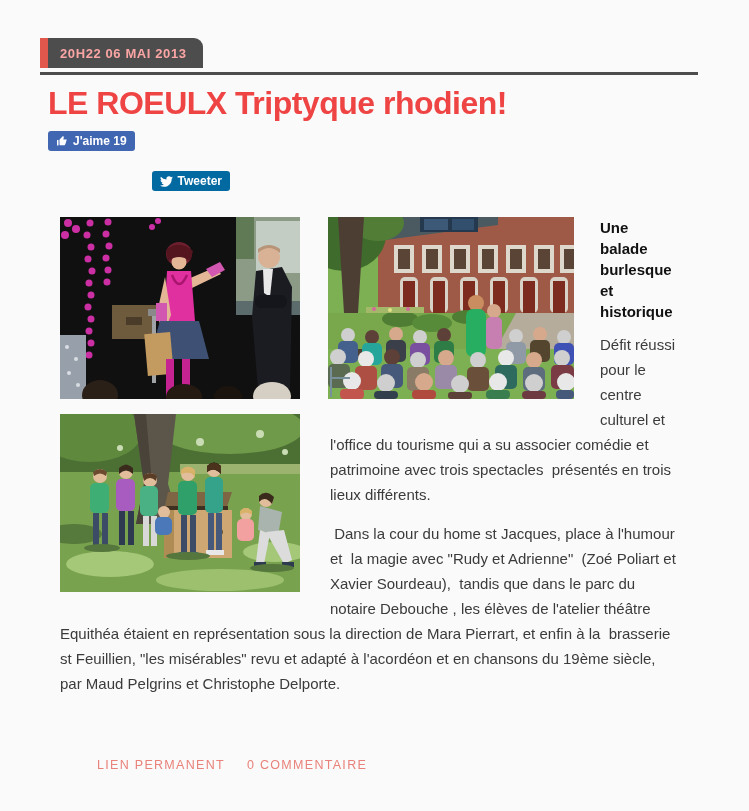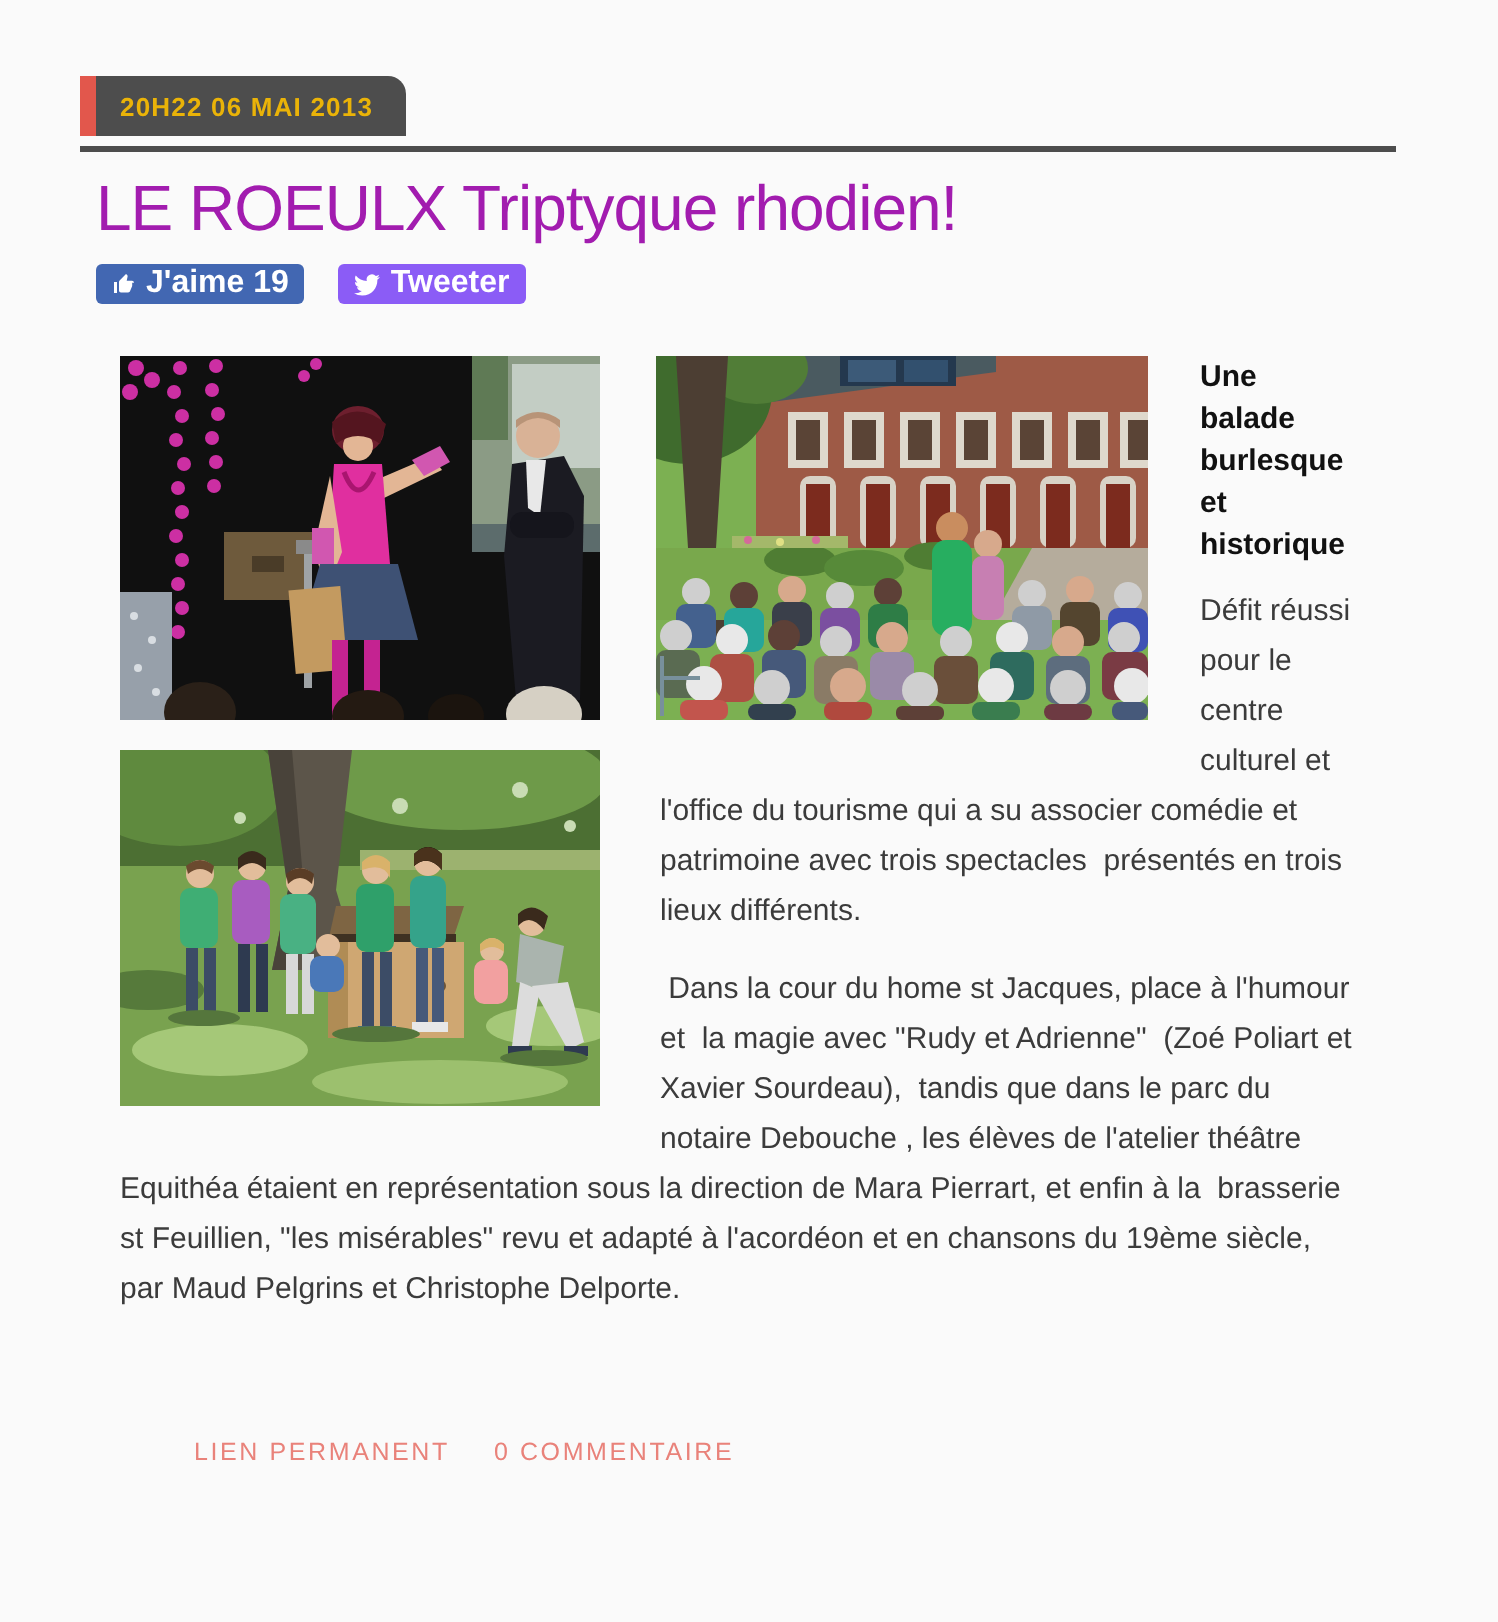--- a/index.html
+++ b/index.html
@@ -17,57 +17,57 @@
   .date-tab {
     display: inline-flex;
     align-items: stretch;
     height: 30px;
     background: #4d4d4d;
     border-radius: 0 9px 0 0;
     overflow: hidden;
   }
   .date-accent { width: 8px; background: #e2574c; }
   .date-label {
-    color: #eab308;
+    color: #fca5a5;
     font-size: 13px;
     font-weight: bold;
     letter-spacing: 0.6px;
     padding: 0 16px 0 12px;
     display: flex;
     align-items: center;
   }
   .header-divider { height: 3px; background: #4d4d4d; width: 658px; }
 
   h1.post-title {
     margin: 10px 0 10px 8px;
     font-size: 32px;
     line-height: 36px;
-    font-weight: normal;
-    color: #a21caf;
+    font-weight: bold;
+    color: #ef4444;
     letter-spacing: -0.5px;
   }
 
   
   .social-row { display: flex; gap: 17px; margin: 0 0 26px 8px; }
   .social-btn {
     display: inline-flex;
     align-items: center;
     gap: 5px;
     height: 20px;
     padding: 0 8px;
     border: none;
     border-radius: 3px;
     color: #fff;
     font-family: "Liberation Sans", sans-serif;
-    font-size: 16px;
+    font-size: 12px;
     font-weight: bold;
     cursor: pointer;
   }
   .fb-btn { background: #4267b2; }
-  .tw-btn { background: #8b5cf6; }
+  .tw-btn { background: #0369a1; margin-top: 40px; }
   .social-btn svg { display: block; }
 
   
   .article {
     margin-left: 20px;
     padding-right: 18px;
     font-size: 15px;
     line-height: 25px;
     color: #3b3b3b;
   }

